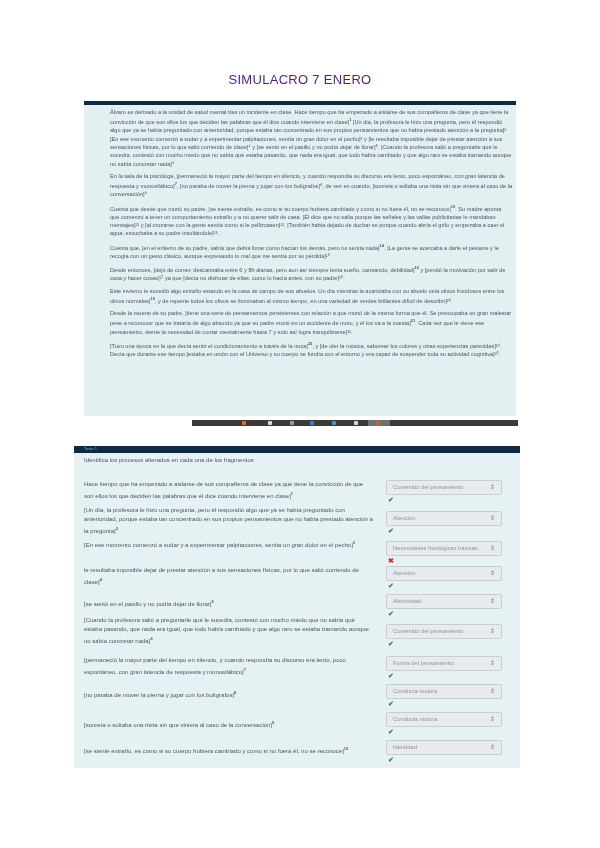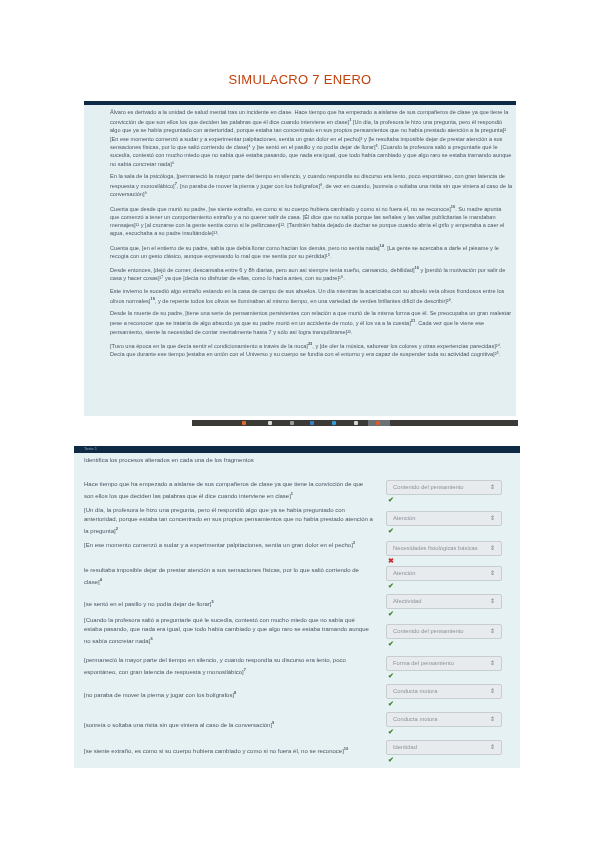--- a/index.html
+++ b/index.html
@@ -1,17 +1,17 @@
 <!DOCTYPE html>
 <html><head>
 <meta charset="utf-8">
 <style>
   html, body { margin:0; padding:0; background:#ffffff; }
   body { width:600px; height:848px; position:relative; overflow:hidden; font-family:"Liberation Sans", sans-serif; color:#3a4a55; }
-  .doc-title { position:absolute; top:72px; left:0; width:600px; text-align:center; font-size:13px; color:#c2410c; letter-spacing:0.3px; }
+  .doc-title { position:absolute; top:72px; left:0; width:600px; text-align:center; font-size:13px; color:#4c1d95; letter-spacing:0.3px; }
 
   
   .case-panel { position:absolute; left:84px; top:101px; width:432px; height:315px; background:#e4eff2; border-top:4px solid #0f2a44; box-sizing:border-box; padding:3px 4px 0 26px; overflow:hidden; }
   .case-panel p { margin:0 0 4px 0; font-size:5.6px; line-height:8.3px; color:#4a5560; }
   .case-panel sup { font-size:4px; font-weight:bold; }
 
   
   .taskbar { position:absolute; left:192px; top:420px; width:326px; height:6px; background:#3b3a36; }
   .taskbar .dot { position:absolute; top:1px; width:4px; height:4px; border-radius:1px; }
   .taskbar .active { position:absolute; left:176px; top:0; width:22px; height:6px; background:#6a7276; }

